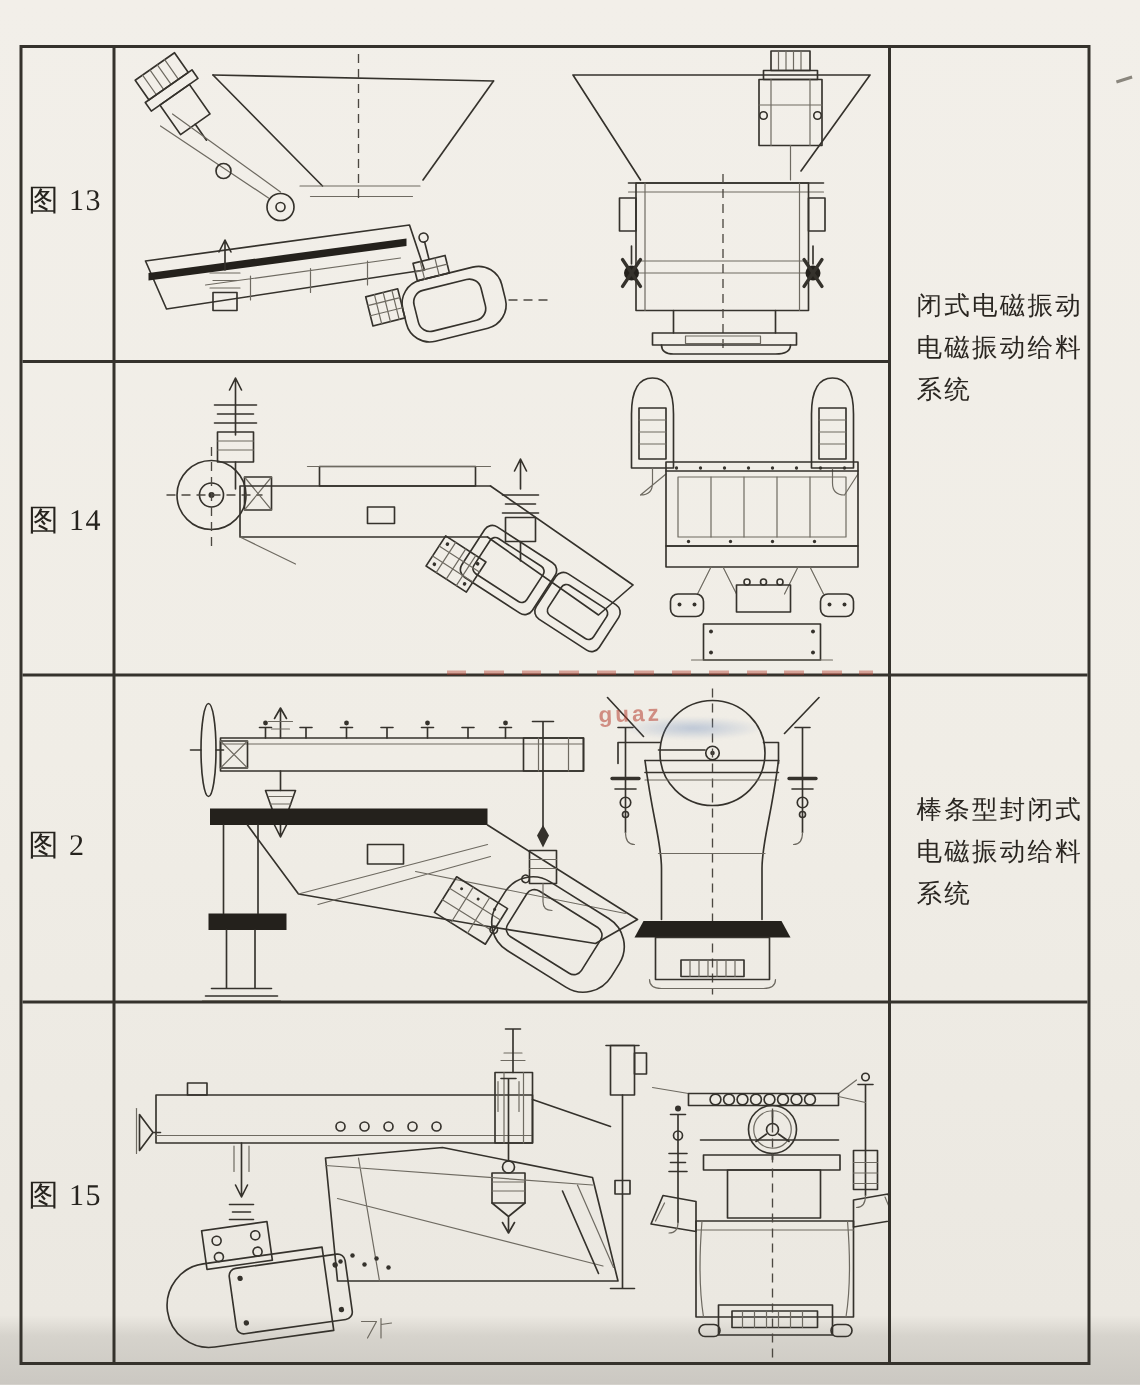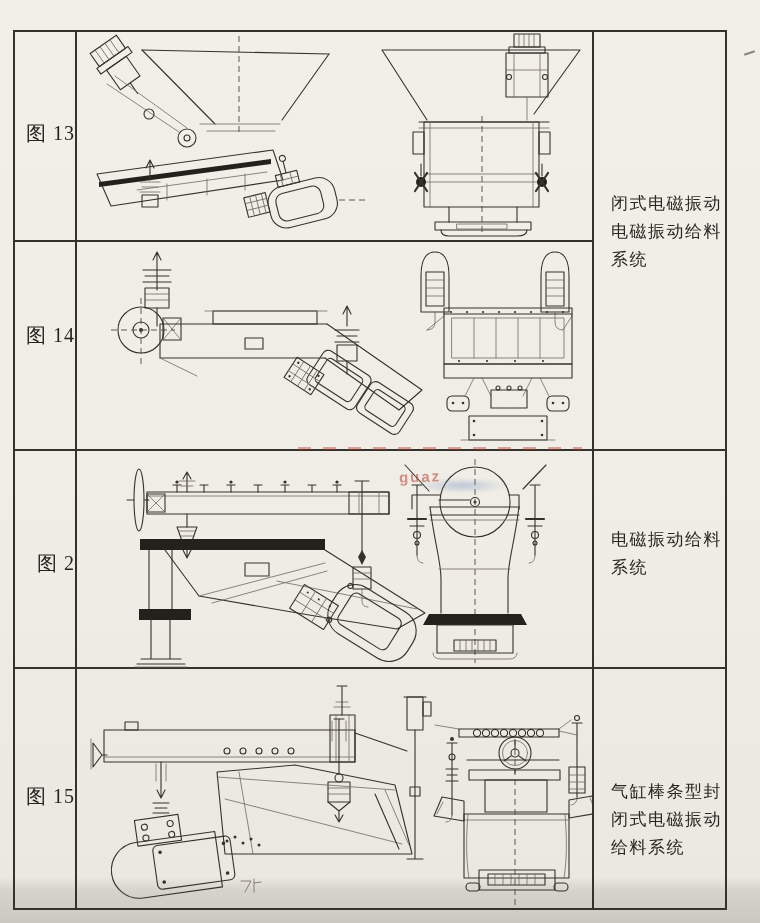--- a/index.html
+++ b/index.html
@@ -4,21 +4,21 @@
 <style>
 *{margin:0;padding:0;box-sizing:border-box}
 html,body{background:#d8d5cf}
 body{font-family:"Liberation Serif","DejaVu Serif",serif}
 #page{position:relative;width:760px;height:923px;overflow:hidden;
   background:linear-gradient(180deg,#f2efe9 0%,#f0ede6 55%,#ebe8e1 95%,#d6d3cc 96.5%,#cbc8c2 100%)}
 .table{position:absolute;left:13px;top:30px;width:714px;height:880px;border:2px solid #35322c}
 .vline,.hline{position:absolute;background:#35322c}
 .vline{width:2px;top:0;height:100%}
 .hline{height:2px;left:0}
-.fig-label{position:absolute;left:4px;width:56px;text-align:right;font-size:20px;color:#26231e;letter-spacing:1px;white-space:nowrap}
+.fig-label{position:absolute;left:4px;width:56px;text-align:left;font-size:20px;color:#26231e;letter-spacing:1px;white-space:nowrap}
 .drawing{position:absolute;left:62px;width:515px}
 .desc{position:absolute;left:596px;width:118px;font-size:17px;line-height:28px;color:#2a2621;letter-spacing:1.5px}
 .desc-line{white-space:nowrap}
 .wm-red{position:absolute;left:399px;top:468px;font-family:"Liberation Sans","DejaVu Sans",sans-serif;
   font-size:15px;font-weight:bold;letter-spacing:2px;color:rgba(183,62,47,.55);transform:rotate(-2deg)}
 .wm-blue{position:absolute;left:416px;top:478px;width:92px;height:15px;border-radius:50%;
   background:radial-gradient(ellipse at center,rgba(112,142,190,.40),rgba(112,142,190,0) 72%);filter:blur(1px)}
 .wm-dashes{position:absolute;left:298px;top:447px;width:284px;height:3px;
   background:repeating-linear-gradient(90deg,rgba(178,56,40,.42) 0 13px,transparent 13px 25px)}
 .pen-mark{position:absolute;left:744px;top:52px;width:11px;height:2px;background:#8a867d;transform:rotate(-18deg)}
@@ -37,21 +37,21 @@
 
   <div class="table">
 
     <div class="vline" style="left:60px"></div>
     <div class="vline" style="left:577px"></div>
     <div class="hline" style="top:208px;width:577px"></div>
     <div class="hline" style="top:417px;width:710px"></div>
     <div class="hline" style="top:635px;width:710px"></div>
 
     <div class="fig-label" style="top:88px">图 13</div>
-    <div class="fig-label" style="top:290px">图 14</div>
+    <div class="fig-label" style="top:301px">图 14</div>
     <div class="fig-label" style="top:518px">图 2</div>
     <div class="fig-label" style="top:751px">图 15</div>
 
     <div class="drawing" style="top:0;height:208px">
     <svg width="515" height="208" viewBox="0 0 515 208">
       <g>
         <path class="ln" d="M65,18 L252,22"></path>
             <path class="ln" d="M65,18 L138,92"></path>
             <path class="ln" d="M252,22 L205,88"></path>
         <path class="th" d="M123,92 H203"></path>
@@ -387,27 +387,23 @@
       </g>
     </svg>
     </div>
 
     <div class="desc" style="top:158px">
       <div class="desc-line">闭式电磁振动</div>
       <div class="desc-line">电磁振动给料</div>
       <div class="desc-line">系统</div>
     </div>
     <div class="desc" style="top:494px">
+      <div class="desc-line">棒条型封闭式</div>
       <div class="desc-line">电磁振动给料</div>
       <div class="desc-line">系统</div>
-    </div>
-    <div class="desc" style="top:746px">
-      <div class="desc-line">气缸棒条型封</div>
-      <div class="desc-line">闭式电磁振动</div>
-      <div class="desc-line">给料系统</div>
     </div>
 
   </div>
 
   <div class="wm-dashes"></div>
   <div class="wm-blue"></div>
   <div class="wm-red">guaz</div>
   <div class="pen-mark"></div>
 
 </div>

